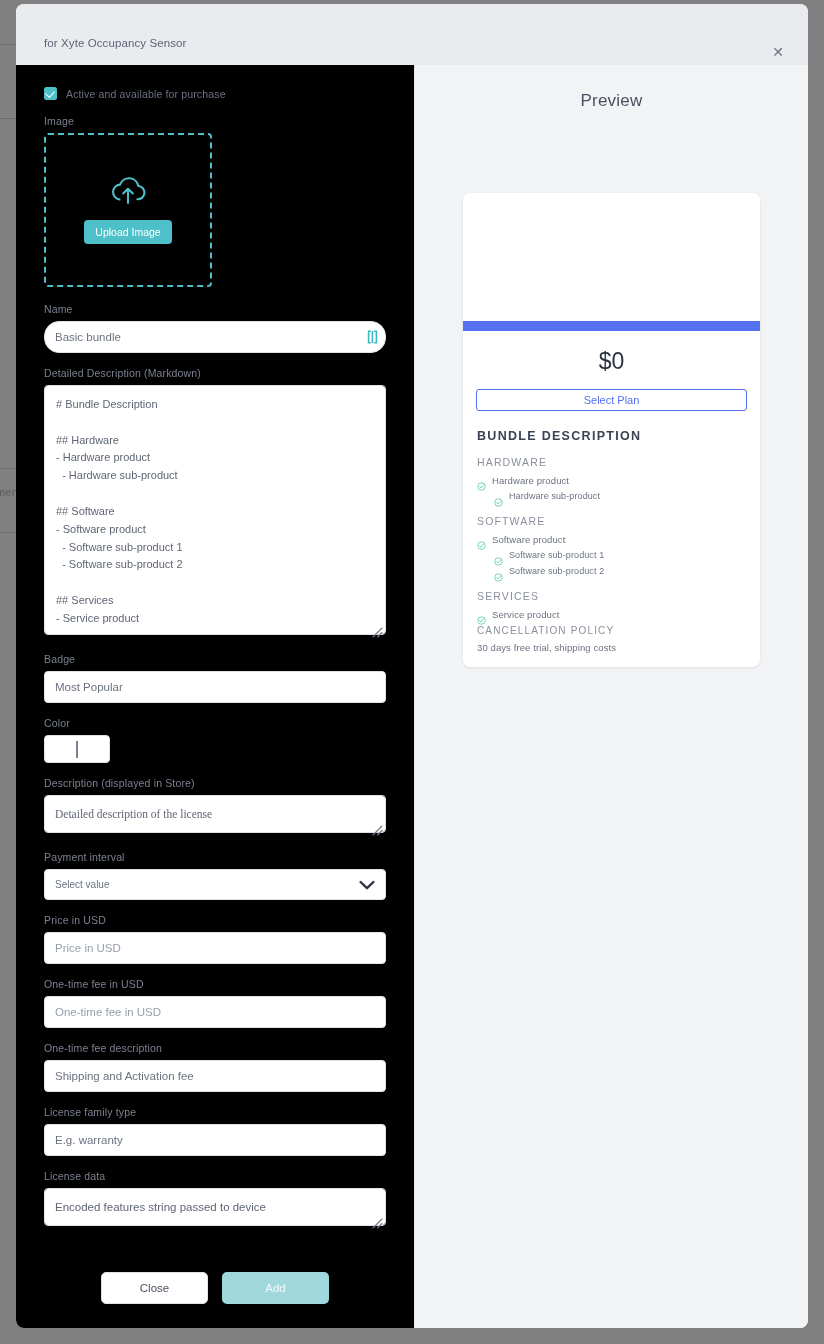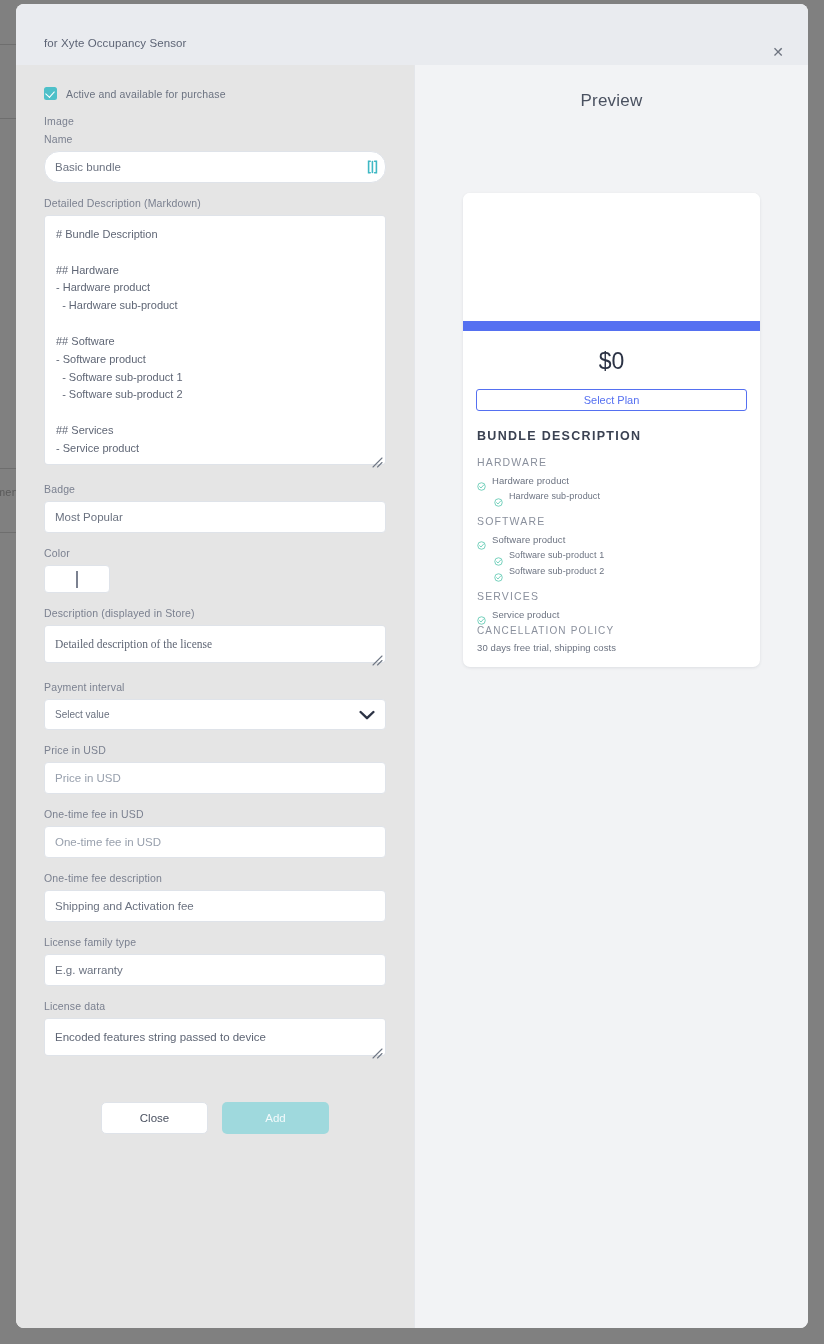--- a/index.html
+++ b/index.html
@@ -50,21 +50,21 @@
     display:flex; align-items:center; justify-content:center;
     color:#6d737f; font-size:14px; cursor:pointer;
     background:transparent; border:none; padding:0;
     font-family:"Liberation Sans", sans-serif;
   }
 
   #modal-body { display:flex; flex:1 1 auto; min-height:0; }
 
   
   #form-pane {
-    width:398px; flex:0 0 398px; background:#e5e5e5;
+    width:398px; flex:0 0 398px; background:#000000;
     padding:22px 0 0 0;
     position:relative;
   }
   #form-inner { padding:0 28px 0 28px; }
 
   .check-row { display:flex; align-items:center; gap:9px; margin-bottom:15px; }
   .cbox {
     width:13px; height:13px; border-radius:2.5px;
     background:#4ec0c9; position:relative; flex:0 0 13px; cursor:pointer;
   }
@@ -220,20 +220,30 @@
 
     <div id="form-pane">
       <div id="form-inner">
 
         <div class="check-row">
           <div class="cbox"></div>
           <span class="check-label">Active and available for purchase</span>
         </div>
 
         <div class="fld-label">Image</div>
+        <div style="width:168px;height:154px;border:2px dashed #4ec0c9;border-radius:4px;display:flex;flex-direction:column;align-items:center;justify-content:center;gap:10px;margin-bottom:16px;">
+          <span style="color:#4ec0c9;display:block;">
+            <svg width="38" height="30" viewBox="0 0 38 30" fill="none" stroke="currentColor" stroke-width="2.1" stroke-linecap="round" stroke-linejoin="round">
+              <path d="M10.5 23.5A7.5 7.5 0 0 1 11 8.6 9.5 9.5 0 0 1 29.3 10a6.6 6.6 0 0 1-.9 13.2"></path>
+              <path d="M19 27V13"></path>
+                <path d="M14.2 17.6 19 12.8l4.8 4.8"></path>
+            </svg>
+          </span>
+          <button style="background:#4ec0c9;color:#fff;border:none;border-radius:4px;font-size:10.5px;padding:6px 11px;cursor:pointer;font-family:'Liberation Sans',sans-serif;">Upload Image</button>
+        </div>
 
         <div class="fld-label">Name</div>
         <div id="name-wrap">
           <input id="name-input" class="txt-input" type="text" value="Basic bundle" style="">
           <span id="caret-icon">
             <svg width="11" height="14" viewBox="0 0 11 14" fill="none" stroke="currentColor" stroke-width="1.6" stroke-linecap="round">
               <path d="M3.2 1.2H1.6v11.6h1.6M7.6 1.2h1.8v11.6H7.6M5.4 1.6v10.8"></path>
             </svg>
           </span>
         </div>

